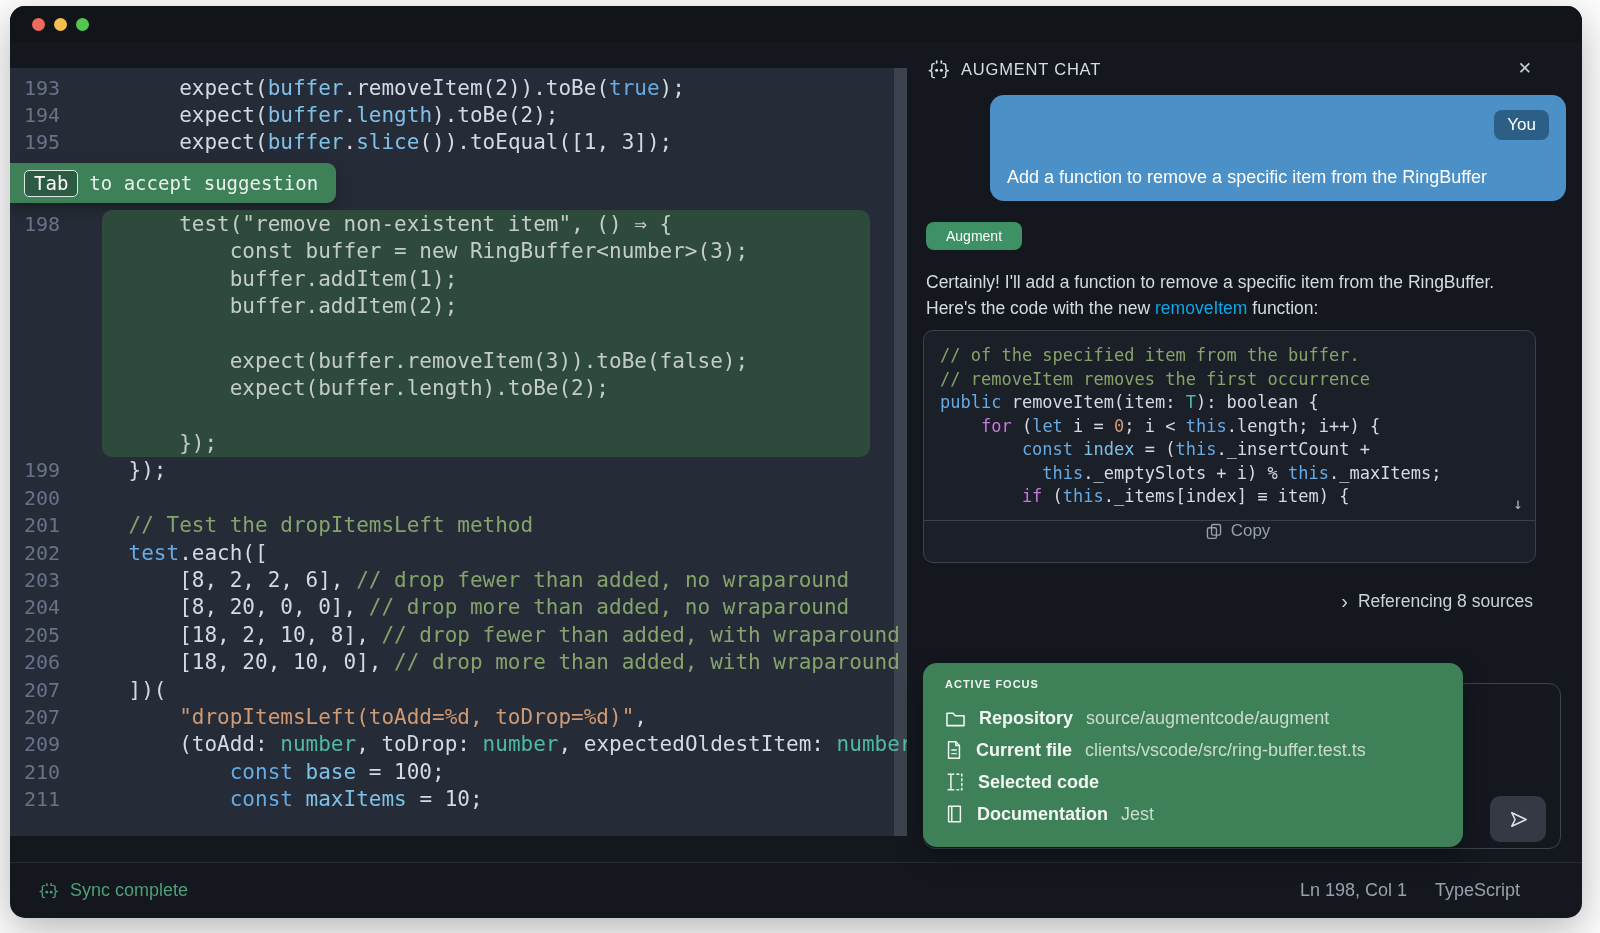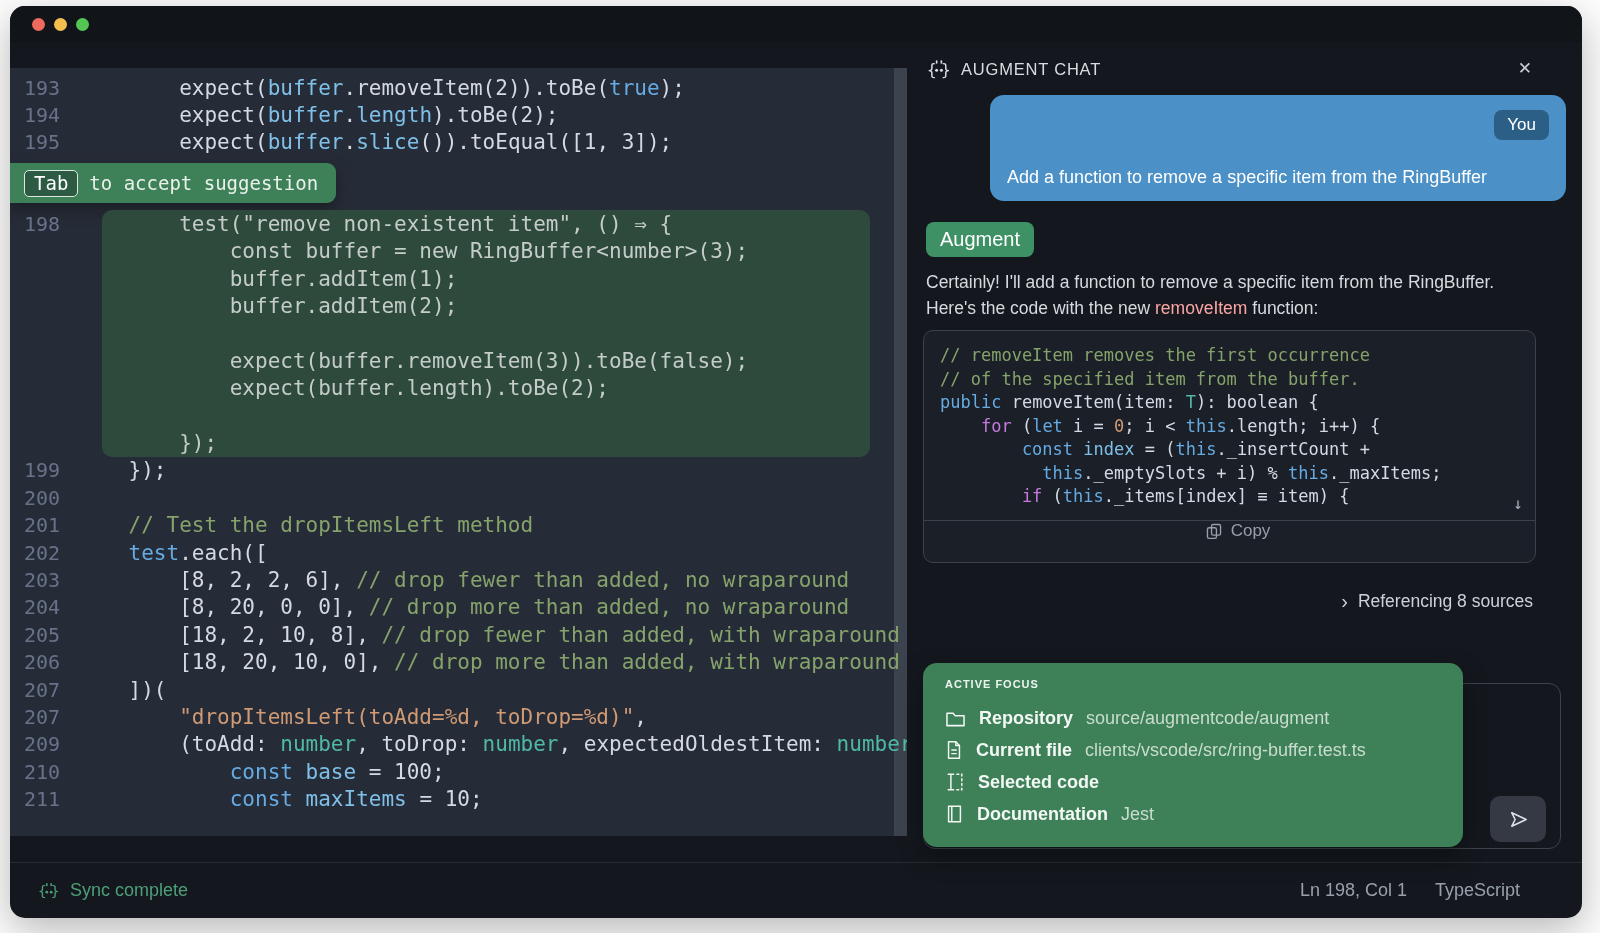--- a/index.html
+++ b/index.html
@@ -52,23 +52,23 @@
     color:#d8dde3; font-size:16.5px; font-weight:500; letter-spacing:.8px; }
   .chat-close { position:absolute; top:16px; right:50px; color:#c6ccd4; font-size:17px; cursor:pointer; }
 
   .bubble { position:absolute; top:53px; left:83px; right:16px; height:106px;
     background:#4b90c6; border-radius:14px; }
   .you-chip { position:absolute; top:15px; right:17px; background:#2b5f86; color:#fff;
     border-radius:8px; padding:5px 13px; font-size:17px; }
   .bubble-text { position:absolute; bottom:13px; left:17px; right:10px; color:#ffffff; font-size:18px; }
 
   .aug-badge { position:absolute; top:180px; left:19px; background:#3e9065; color:#fff;
-    border-radius:8px; padding:6px 14px; font-size:20px; }
+    border-radius:8px; padding:6px 20px; font-size:14px; }
   .para { position:absolute; top:227px; left:19px; width:588px; color:#d5dae0; font-size:17.5px; line-height:26px; }
-  .para .link { color:#fca5a5; cursor:pointer; }
+  .para .link { color:#0ea5e9; cursor:pointer; }
 
   .codeblock { position:absolute; top:288px; left:16px; width:613px; border:1px solid #3b414b;
     border-radius:10px; background:#1b1f27; overflow:hidden; }
   .cb-code { position:relative; padding:13px 16px 11px; font-family:"DejaVu Sans Mono", monospace;
     font-size:17px; line-height:23.5px; }
   .cb-line { white-space:pre; }
   .cb-scroll { position:absolute; right:12px; bottom:4px; color:#a9b0ba; font-size:16px; cursor:pointer; }
   .cb-footer { border-top:1px solid #3b414b; height:42px; display:flex; align-items:center;
     padding-left:16px; gap:26px;flex-direction:column; }
   .cb-btn { display:flex; align-items:center; gap:8px; color:#979fa9; font-size:17px; cursor:pointer; }
@@ -178,22 +178,22 @@
       </div>
 
       <span class="aug-badge">Augment</span>
       <div class="para">
         <span>Certainly! I'll add a function to remove a specific item from the RingBuffer. Here's the code with the new </span><span class="link">removeItem</span><span> function:</span>
       </div>
 
       <div class="codeblock">
         <div class="cb-code">
           <div>
+              <div class="cb-line" style="padding-left: 0ch;"><span class="tk-g">// of the specified item from the buffer.</span></div>
               <div class="cb-line" style="padding-left: 0ch;"><span class="tk-g">// removeItem removes the first occurrence</span></div>
-              <div class="cb-line" style="padding-left: 0ch;"><span class="tk-g">// of the specified item from the buffer.</span></div>
               <div class="cb-line" style="padding-left: 0ch;"><span class="tk-b">public</span><span class="tk-w"> removeItem(item: </span><span class="tk-t">T</span><span class="tk-w">): boolean {</span></div>
               <div class="cb-line" style="padding-left: 4ch;"><span class="tk-m">for</span><span class="tk-w"> (</span><span class="tk-b">let</span><span class="tk-w"> i = </span><span class="tk-o">0</span><span class="tk-w">; i &lt; </span><span class="tk-b">this</span><span class="tk-w">.length; i++) {</span></div>
               <div class="cb-line" style="padding-left: 8ch;"><span class="tk-b">const</span><span class="tk-w"> </span><span class="tk-lb">index</span><span class="tk-w"> = (</span><span class="tk-b">this</span><span class="tk-w">._insertCount +</span></div>
               <div class="cb-line" style="padding-left: 10ch;"><span class="tk-b">this</span><span class="tk-w">._emptySlots + i) % </span><span class="tk-b">this</span><span class="tk-w">._maxItems;</span></div>
               <div class="cb-line" style="padding-left: 8ch;"><span class="tk-m">if</span><span class="tk-w"> (</span><span class="tk-b">this</span><span class="tk-w">._items[index] ≡ item) {</span></div>
             </div>
           <span class="cb-scroll">↓</span>
         </div>
         <div class="cb-footer">
           <span class="cb-btn">

